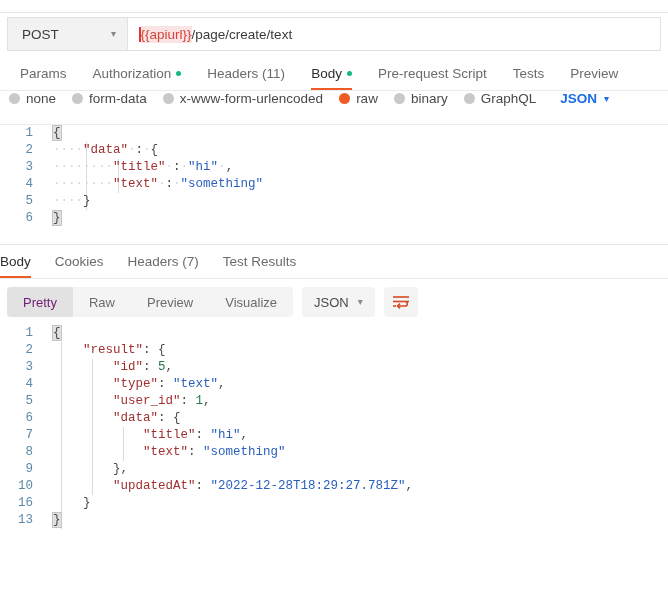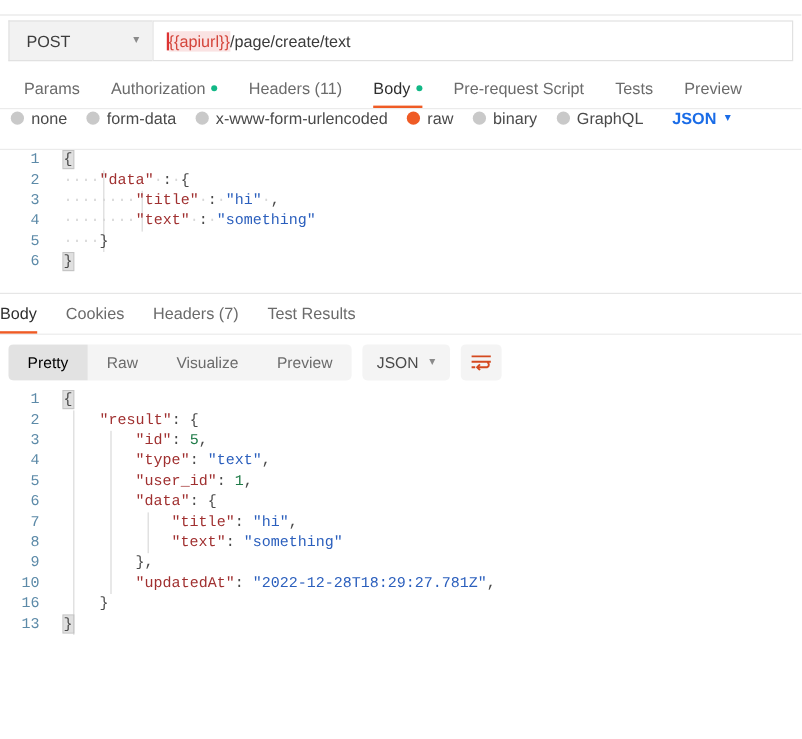--- a/index.html
+++ b/index.html
@@ -98,21 +98,21 @@
   .res-toolbar {
     flex: 0 0 auto; height: 46px; display: flex; align-items: center;
     padding: 0 8px 0 7px; gap: 9px;
   }
   .seg {
     display: flex; align-items: stretch; background: #f4f4f4; border-radius: 4px; height: 30px; overflow: hidden;
   }
   .seg-item {
     display: flex; align-items: center; padding: 0 16px; font-size: 13px; color: #6b6b6b; cursor: pointer;
   }
-  .seg-item.active { background: #e2e2e2; color: #000000; }
+  .seg-item.active { background: #e2e2e2; color: #701a75; }
   .pill {
     display: flex; align-items: center; gap: 9px; height: 30px; padding: 0 12px;
     background: #f4f4f4; border-radius: 4px; font-size: 13px; color: #4a4a4a; cursor: pointer;
   }
   .pill .chev { color: #8a8a8a; }
   .icon-btn {
     width: 34px; height: 30px; background: #f4f4f4; border-radius: 4px;
     display: flex; align-items: center; justify-content: center; cursor: pointer;
   }
   .chev { font-size: 10px; line-height: 1; }
@@ -240,24 +240,24 @@
 
   <div class="res-toolbar">
     <div class="seg">
       <div class="seg-item active">
         <span>Pretty</span>
       </div>
       <div class="seg-item">
         <span>Raw</span>
       </div>
       <div class="seg-item">
-        <span>Visualize</span>
+        <span>Preview</span>
       </div>
       <div class="seg-item">
-        <span>Preview</span>
+        <span>Visualize</span>
       </div>
     </div>
     <div class="pill">
       <span>JSON</span>
       <span class="chev">▾</span>
     </div>
     <div class="icon-btn">
       <svg width="18" height="14" viewBox="0 0 18 14">
         <line x1="1" y1="2" x2="17" y2="2" stroke="#d4491f" stroke-width="1.6"></line>
         <line x1="1" y1="6.5" x2="17" y2="6.5" stroke="#d4491f" stroke-width="1.6"></line>

